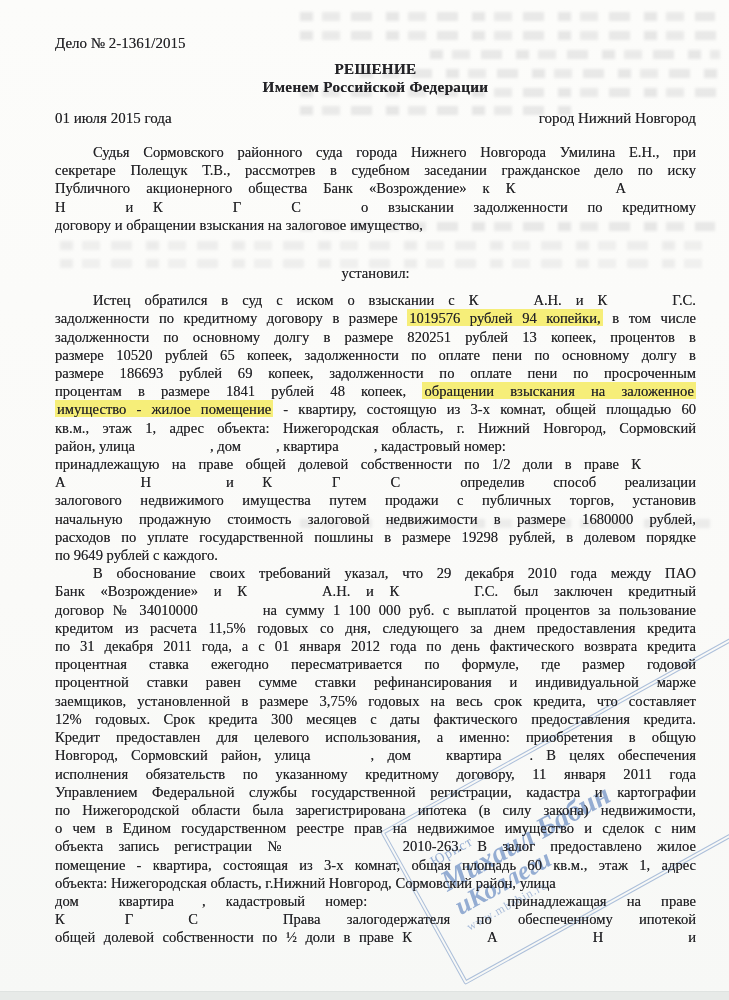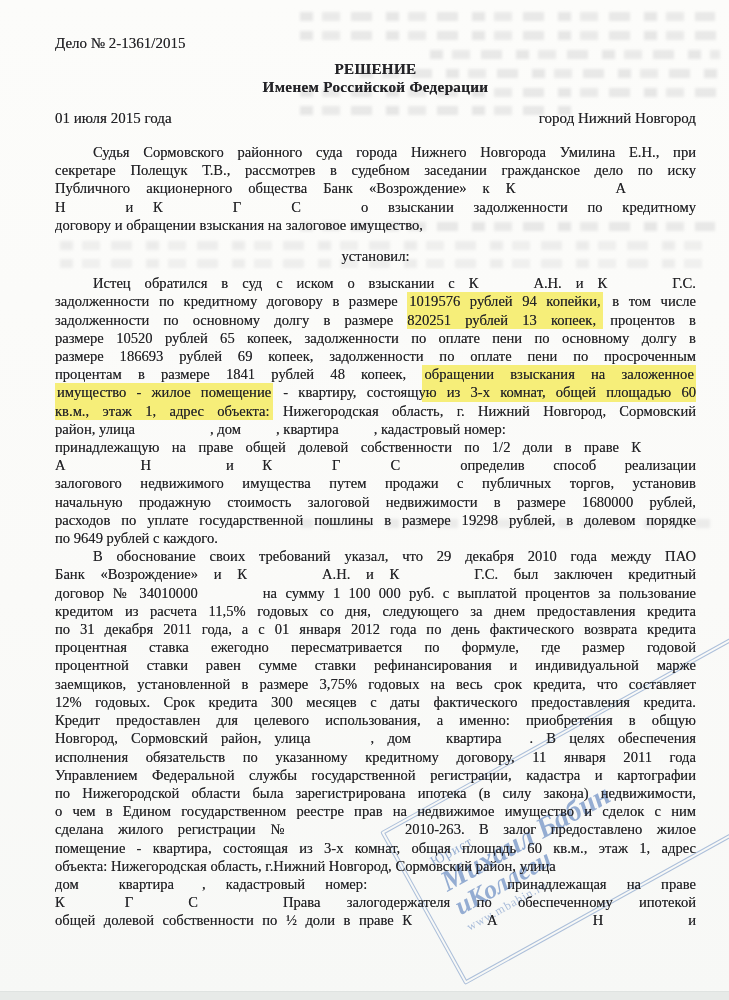--- a/index.html
+++ b/index.html
@@ -40,23 +40,23 @@
     position:absolute;left:55px;top:34px;width:641px;z-index:2;
     color:#232327;text-shadow:0 0 0.6px rgba(40,40,40,0.65);
   }
   .hdr-case{font-size:15px;line-height:18px;margin-bottom:8px;}
   .hdr-title,.hdr-sub{text-align:center;font-weight:bold;font-size:15.2px;line-height:18px;letter-spacing:.3px;}
   .hdr-daterow{display:flex;justify-content:space-between;margin-top:13px;font-size:15px;line-height:19px;}
   #doc{margin-top:15px;font-size:14.6px;}
   .ln{line-height:18.2px;min-height:18.2px;text-justify:inter-word;}
   .ln.j{text-align:justify;text-align-last:justify;}
   .ln.l{text-align:left;text-align-last:left;}
-  .ln.c{text-align:center;text-align-last:center;margin:13px 0 9px;}
+  .ln.c{text-align:center;text-align-last:center;margin:30px 0 9px;}
   .g{display:inline-block;height:1px;}
-  .hl{background:var(--hl,#f6ee79);padding:1px 2px 20px 2px;}
+  .hl{background:var(--hl,#f6ee79);padding:1px 2px 0 2px;}
 </style>
 </head>
 <body>
 
 <div class="page">
 
   <div class="bleed" style="top:12px;left:300px;width:415px;"></div>
   <div class="bleed" style="top:31px;left:300px;width:420px;"></div>
   <div class="bleed" style="top:50px;left:430px;width:290px;"></div>
   <div class="bleed" style="top:69px;left:360px;width:360px;"></div>
@@ -112,21 +112,21 @@
         <div class="ln j"><span>процентная ставка ежегодно пересматривается по формуле, где размер годовой</span></div>
         <div class="ln j"><span>процентной ставки равен сумме ставки рефинансирования и индивидуальной марже</span></div>
         <div class="ln j"><span>заемщиков, установленной в размере 3,75% годовых на весь срок кредита, что составляет</span></div>
         <div class="ln j"><span>12% годовых. Срок кредита 300 месяцев с даты фактического предоставления кредита.</span></div>
         <div class="ln j"><span>Кредит предоставлен для целевого использования, а именно: приобретения в общую</span></div>
         <div class="ln j"><span>Новгород, Сормовский район, улица</span><span class="g" style="width: 60px;"></span><span>, дом</span><span class="g" style="width: 35px;"></span><span>квартира</span><span class="g" style="width: 28px;"></span><span>. В целях обеспечения</span></div>
         <div class="ln j"><span>исполнения обязательств по указанному кредитному договору, 11 января 2011 года</span></div>
         <div class="ln j"><span>Управлением Федеральной службы государственной регистрации, кадастра и картографии</span></div>
         <div class="ln j"><span>по Нижегородской области была зарегистрирована ипотека (в силу закона) недвижимости,</span></div>
         <div class="ln j"><span>о чем в Едином государственном реестре прав на недвижимое имущество и сделок с ним</span></div>
-        <div class="ln j"><span>сделана жилого регистрации №</span><span class="g" style="width: 110px;"></span><span>2010-263. В залог предоставлено жилое</span></div>
+        <div class="ln j"><span>объекта запись регистрации №</span><span class="g" style="width: 110px;"></span><span>2010-263. В залог предоставлено жилое</span></div>
         <div class="ln j"><span>помещение - квартира, состоящая из 3-х комнат, общая площадь 60 кв.м., этаж 1, адрес</span></div>
         <div class="ln l"><span>объекта: Нижегородская область, г.Нижний Новгород, Сормовский район, улица</span></div>
         <div class="ln j"><span>дом</span><span class="g" style="width: 40px;"></span><span>квартира</span><span class="g" style="width: 28px;"></span><span>, кадастровый номер:</span><span class="g" style="width: 140px;"></span><span>принадлежащая на праве</span></div>
         <div class="ln j"><span>К</span><span class="g" style="width: 60px;"></span><span>Г</span><span class="g" style="width: 55px;"></span><span>С</span><span class="g" style="width: 85px;"></span><span>Права залогодержателя по обеспеченному ипотекой</span></div>
         <div class="ln j"><span>общей долевой собственности по ½ доли в праве К</span><span class="g" style="width: 75px;"></span><span>А</span><span class="g" style="width: 95px;"></span><span>Н</span><span class="g" style="width: 85px;"></span><span>и</span></div>
       </div>
   </div>
 
   <div class="page-edge"></div>
 </div>

